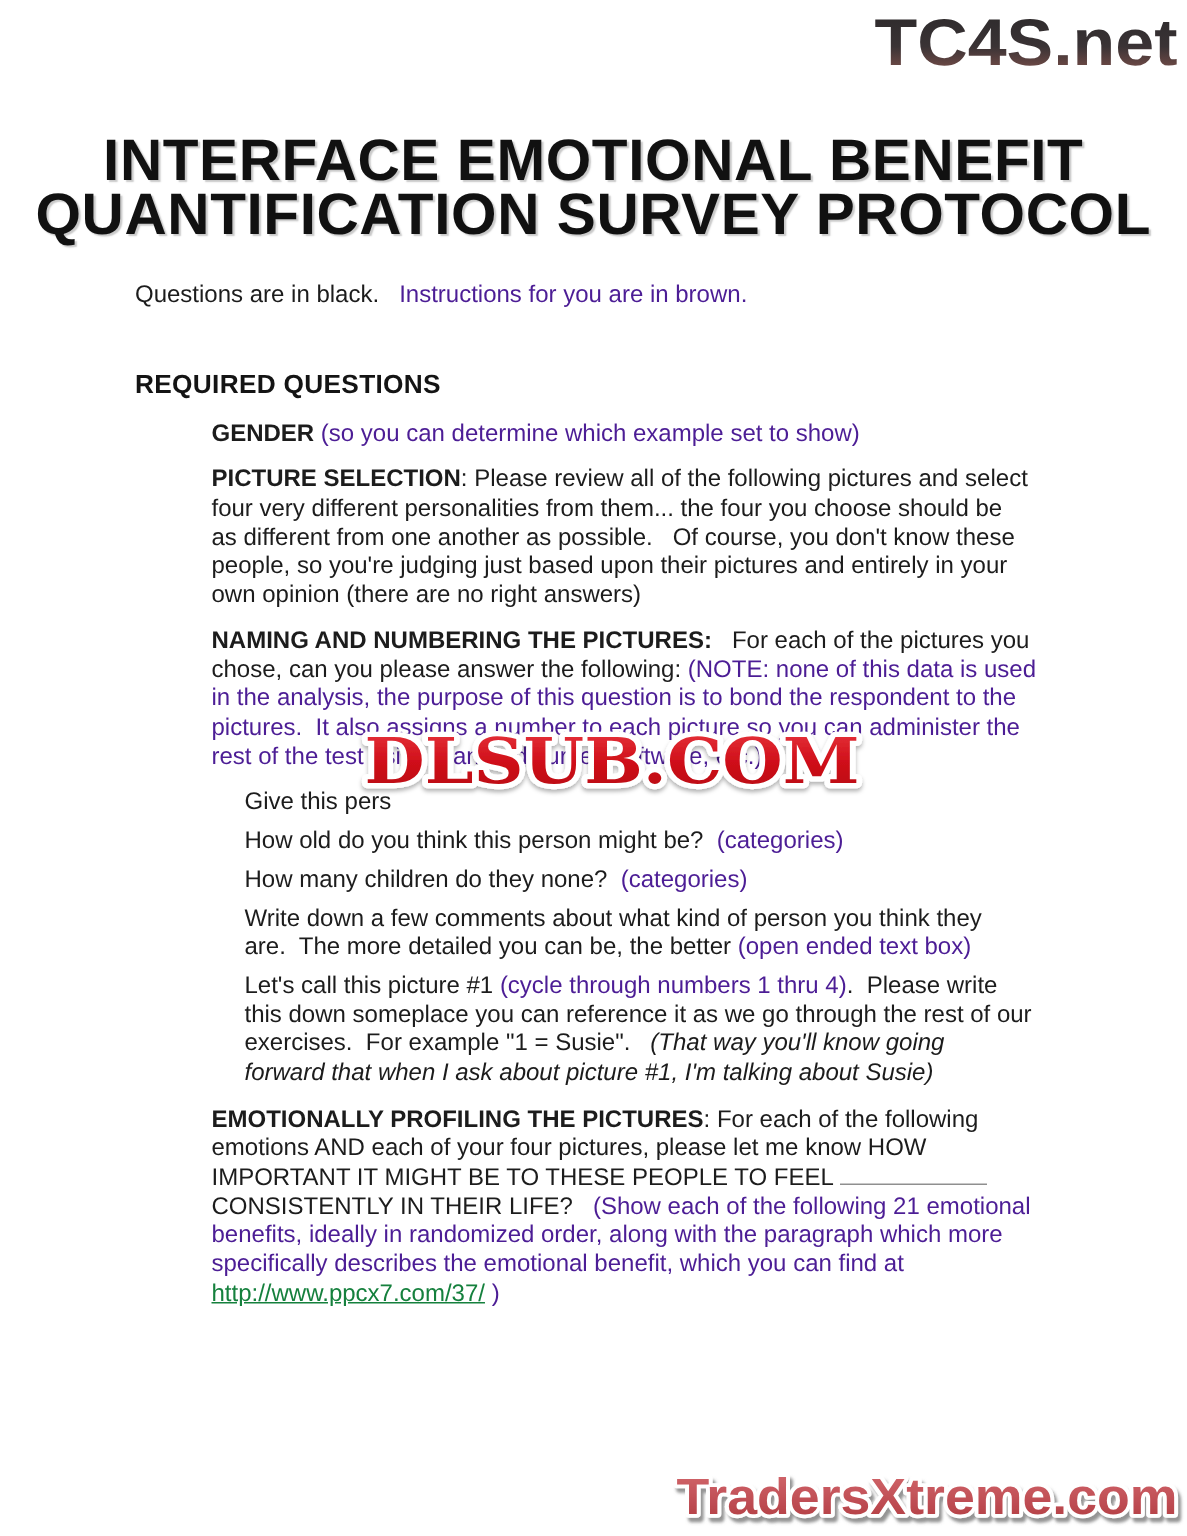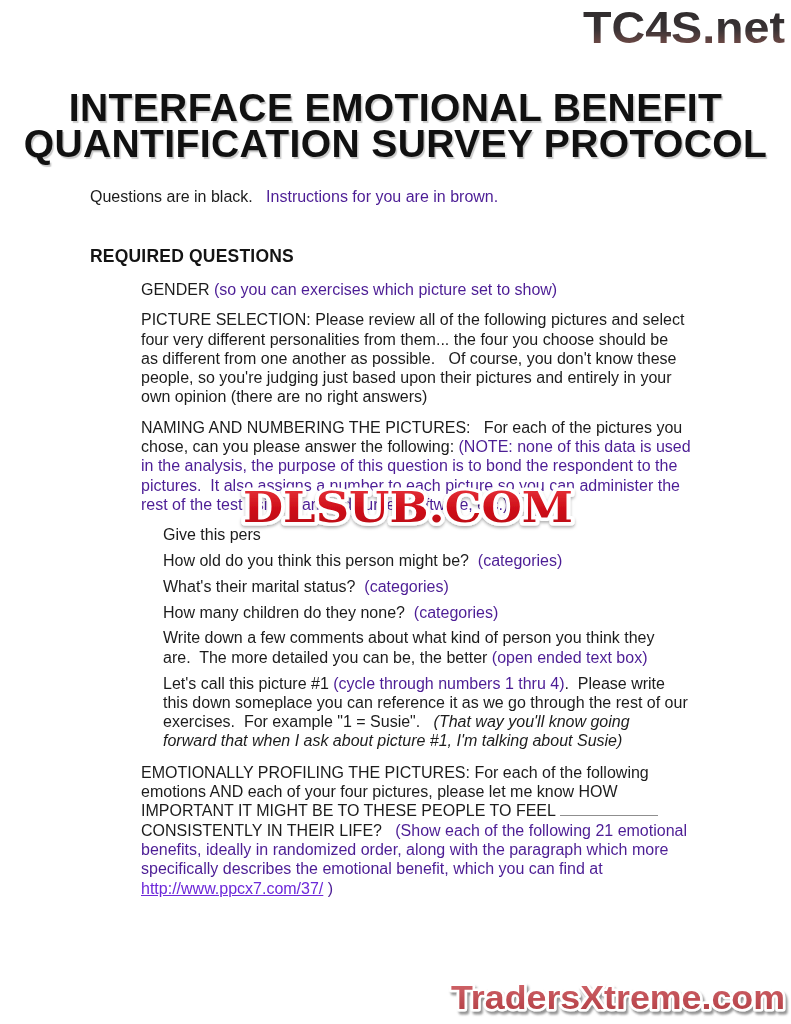--- a/index.html
+++ b/index.html
@@ -34,27 +34,27 @@
   }
   
   .content{
     position:absolute;top:280px;left:141px;width:604px;
     font-size:16px;line-height:19.3px;
   }
   .content p{margin:0 0 11px 0;white-space:pre-wrap;}
   .subs{margin-left:22px;}
   .subs p{margin:0 0 6.5px 0;}
   .subs p.last{margin-bottom:12px;}
-  b{font-weight:normal;}
+  b{font-weight:bold;}
   .it{font-style:italic;}
   .blank{
     display:inline-block;width:98px;height:13px;
     border-bottom:1.5px solid #8f8f8f;vertical-align:baseline;
   }
-  .link{color:#6d28d9;text-decoration:underline;cursor:pointer;}
+  .link{color:#15803d;text-decoration:underline;cursor:pointer;}
   
   .dlsub{position:absolute;top:477px;left:232px;}
   .traders{position:absolute;top:972px;left:446px;}
   svg text{font-family:"Liberation Sans",sans-serif;}
   svg text.serif{font-family:"DejaVu Serif",serif;}
 </style>
 </head>
 <body>
 
 <div class="page">
@@ -71,41 +71,40 @@
   </svg>
 
   <h1 class="title"><span>INTERFACE EMOTIONAL BENEFIT</span><br><span>QUANTIFICATION SURVEY PROTOCOL</span></h1>
 
   <div class="legend"><span>Questions are in black.   </span><span class="brown">Instructions for you are in brown.</span></div>
 
   <h2 class="heading">REQUIRED QUESTIONS</h2>
 
   <div class="content">
 
-    <p><b>GENDER</b><span class="brown"> (so you can exercises which picture set to show)</span></p>
+    <p><b>GENDER</b><span class="brown"> (so you can determine which example set to show)</span></p>
 
     <p><b>PICTURE SELECTION</b><span>: Please review all of the following pictures and select
 four very different personalities from them... the four you choose should be
 as different from one another as possible.   Of course, you don't know these
 people, so you're judging just based upon their pictures and entirely in your
 own opinion (there are no right answers)</span></p>
 
     <p><b>NAMING AND NUMBERING THE PICTURES:</b><span>   For each of the pictures you
 chose, can you please answer the following: </span><span class="brown">(NOTE: none of this data is used
 in the analysis, the purpose of this question is to bond the respondent to the
 pictures.  It also assigns a number to each picture so you can administer the
 rest of the test using standard survey software, etc.)</span></p>
 
     <div class="subs">
 
       <p><span>Give this pers</span></p>
 
       <p><span>How old do you think this person might be?  </span><span class="brown">(categories)</span></p>
 
-      <p><span>What's their marital status?  </span><span class="brown">(categories)</span></p>
 
       <p><span>How many children do they none?  </span><span class="brown">(categories)</span></p>
 
       <p><span>Write down a few comments about what kind of person you think they
 are.  The more detailed you can be, the better </span><span class="brown">(open ended text box)</span></p>
 
       <p class="last"><span>Let's call this picture #1 </span><span class="brown">(cycle through numbers 1 thru 4)</span><span>.  Please write
 this down someplace you can reference it as we go through the rest of our
 exercises.  For example "1 = Susie".   </span><span class="it">(That way you'll know going
 forward that when I ask about picture #1, I'm talking about Susie)</span></p>

